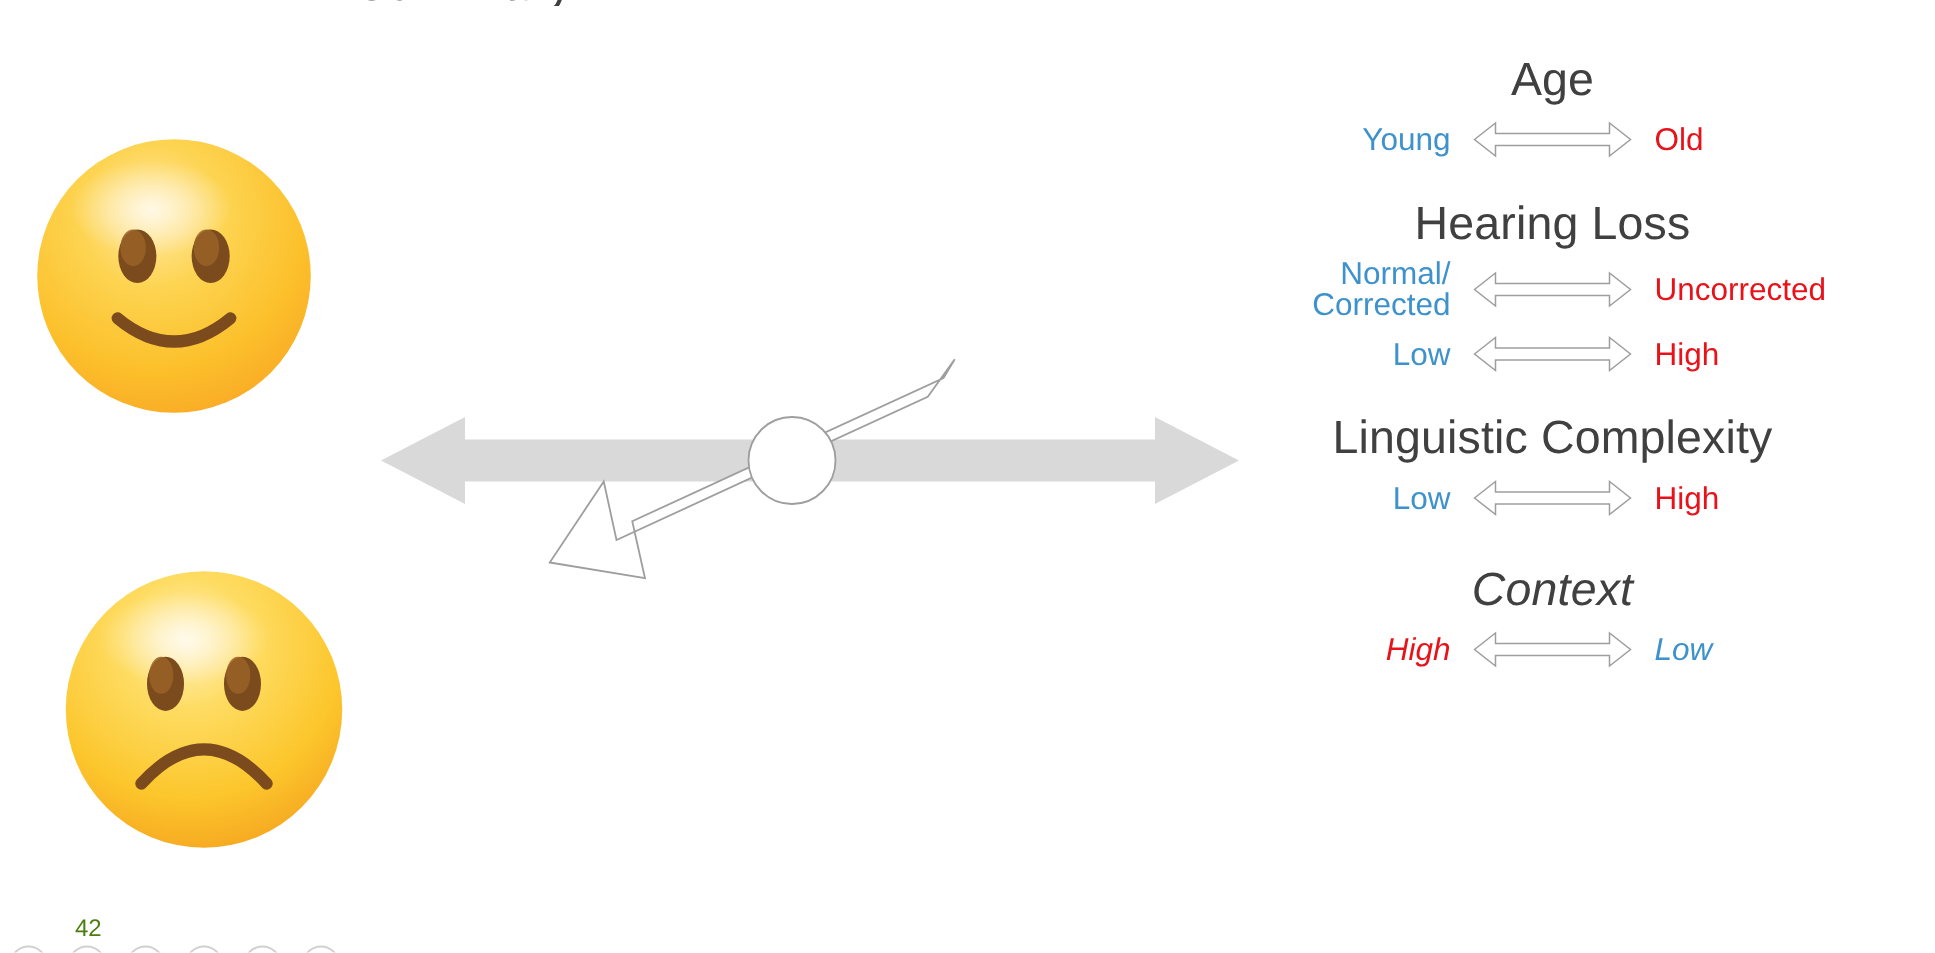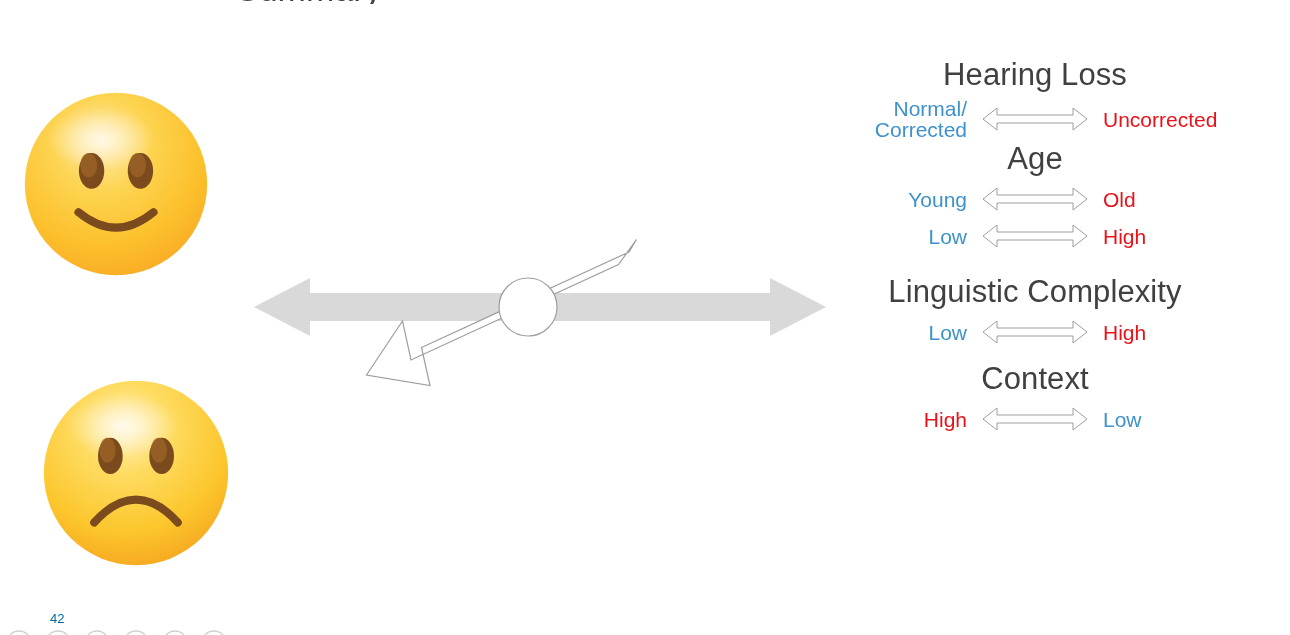--- a/index.html
+++ b/index.html
@@ -99,30 +99,30 @@
 
   .scale-hearing    { margin-top: 22px; }
   .scale-hearing .scale-row { margin-top: 4px; }
 
   .scale-snr        { margin-top: 7px; }
   .scale-snr .scale-row { margin-top: 6px; }
 
   .scale-ling       { margin-top: 22px; }
   .scale-ling .scale-row { margin-top: 6px; }
 
-  .scale-context    { margin-top: 13px; }
+  .scale-context    { margin-top: 27px; font-style: italic; }
   .scale-context .scale-row { margin-top: 6px; }
 
   
   .page-number {
     position: absolute;
     left: 50px;
     top: 611px;
-    font-size: 13px;
-    color: #0369a1;
+    font-size: 16px;
+    color: #4d7c0f;
     font-family: "Liberation Sans", sans-serif;
   }
 
   .nav-dots {
     position: absolute;
     left: 0px;
     top: 626px;
     width: 260px;
     height: 16px;
   }
@@ -204,44 +204,44 @@
                L389.0 52.0
                Z"></path>
     </g>
 
     <circle cx="288" cy="107" r="29" fill="#FFFFFF" stroke="#9E9E9E" stroke-width="1.2"></circle>
   </svg>
 </div>
 
 <div class="scales">
 
+  <div class="scale scale-age">
+    <div class="scale-title">Age</div>
+    <div class="scale-row">
+      <div class="scale-label left label-blue">Young</div>
+      <div class="arrow-glyph">
+        <svg viewBox="0 0 108 30" xmlns="http://www.w3.org/2000/svg">
+          <path d="M2 15 L16 4 L16 11 L92 11 L92 4 L106 15 L92 26 L92 19 L16 19 L16 26 Z" fill="#FFFFFF" stroke="#9E9E9E" stroke-width="1"></path>
+        </svg>
+      </div>
+      <div class="scale-label right label-red">Old</div>
+    </div>
+  </div>
+
   <div class="scale scale-hearing">
     <div class="scale-title">Hearing Loss</div>
     <div class="scale-row">
       <div class="scale-label left label-blue">Normal/
 Corrected</div>
       <div class="arrow-glyph">
         <svg viewBox="0 0 108 30" xmlns="http://www.w3.org/2000/svg">
           <path d="M2 15 L16 4 L16 11 L92 11 L92 4 L106 15 L92 26 L92 19 L16 19 L16 26 Z" fill="#FFFFFF" stroke="#9E9E9E" stroke-width="1"></path>
         </svg>
       </div>
       <div class="scale-label right label-red">Uncorrected</div>
-    </div>
-  </div>
-
-  <div class="scale scale-age">
-    <div class="scale-title">Age</div>
-    <div class="scale-row">
-      <div class="scale-label left label-blue">Young</div>
-      <div class="arrow-glyph">
-        <svg viewBox="0 0 108 30" xmlns="http://www.w3.org/2000/svg">
-          <path d="M2 15 L16 4 L16 11 L92 11 L92 4 L106 15 L92 26 L92 19 L16 19 L16 26 Z" fill="#FFFFFF" stroke="#9E9E9E" stroke-width="1"></path>
-        </svg>
-      </div>
-      <div class="scale-label right label-red">Old</div>
     </div>
   </div>
 
   <div class="scale scale-snr">
     <div class="scale-row">
       <div class="scale-label left label-blue">Low</div>
       <div class="arrow-glyph">
         <svg viewBox="0 0 108 30" xmlns="http://www.w3.org/2000/svg">
           <path d="M2 15 L16 4 L16 11 L92 11 L92 4 L106 15 L92 26 L92 19 L16 19 L16 26 Z" fill="#FFFFFF" stroke="#9E9E9E" stroke-width="1"></path>
         </svg>

